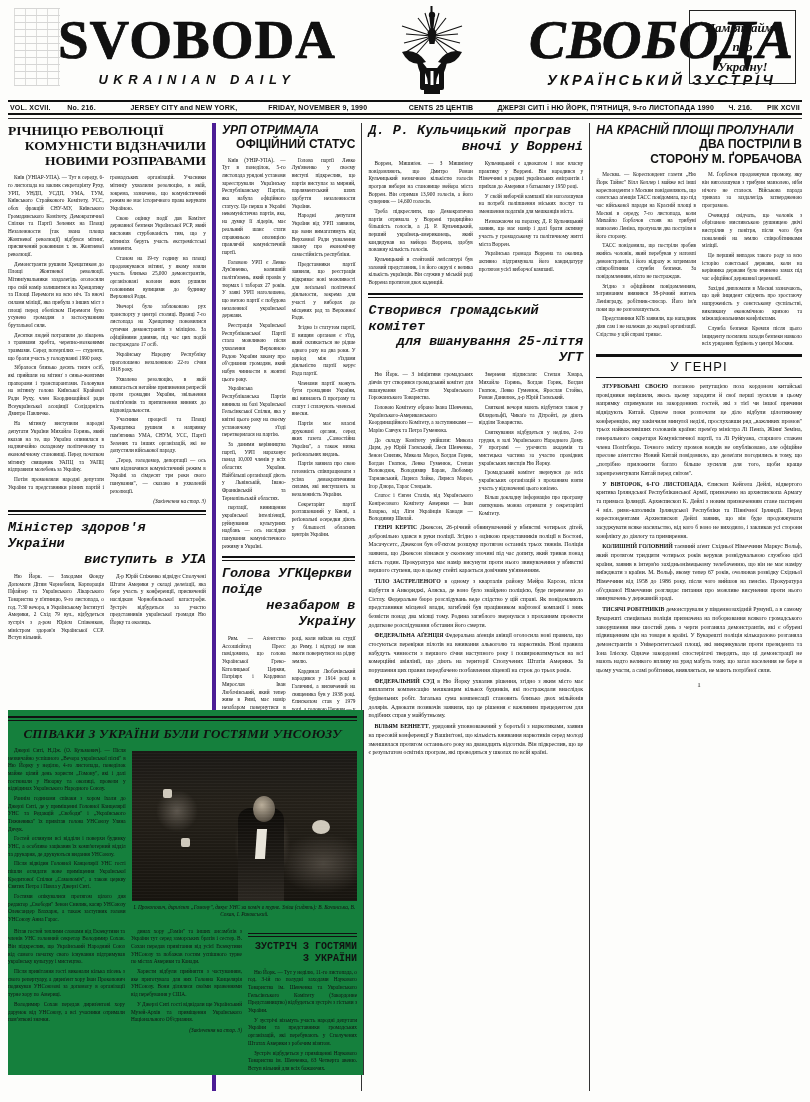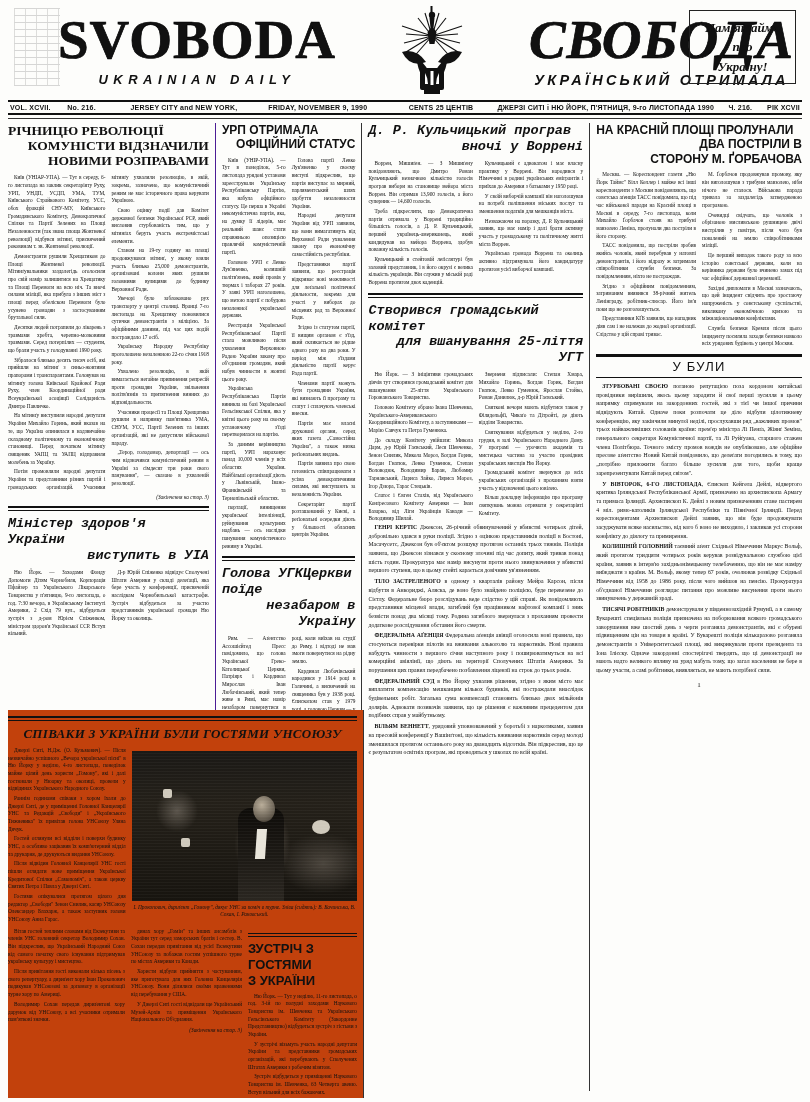--- a/index.html
+++ b/index.html
@@ -69,37 +69,37 @@
   .dl-d{width:140px;text-align:center;}
   .dl-e{width:118px;text-align:center;}
   .dl-f{flex:1;text-align:center;}
   .dl-g{width:40px;text-align:right;}
   .dl-h{width:50px;text-align:right;}
   .ruleline{height:3px;border-bottom:1px solid #333;margin-bottom:3px;}
 
   
   .grid{display:flex;gap:0;margin-top:4px;height:968px;}
   .col{box-sizing:border-box;position:relative;}
-  .c1{width:210px;padding-right:6px;border-right:1px solid #4c1d95;}
+  .c1{width:210px;padding-right:6px;border-right:4px solid #4c1d95;}
   .c2{width:148px;padding:0 6px;border-right:1px solid #333;}
   .c3{width:230px;padding:0 6px;border-right:1px solid #333;}
   .c4{width:214px;padding-left:6px;}
 
   
   .hl-blk{
     font-family:"Liberation Serif", serif;
     font-weight:bold;font-size:13.5px;line-height:1.12;
     text-align:right;margin:0 0 6px 0;
   }
   .hl-blk .l1{display:block;text-align:left;}
   .hl-sans{
     font-family:"Liberation Sans", sans-serif;
     font-weight:bold;font-size:12px;line-height:1.2;text-align:right;margin:0 0 5px 0;
   }
-  .hl-sans .l1{display:block;text-align:left;}
+  .hl-sans .l1{display:block;text-align:left;font-style:italic;}
   .hl-ital{
     font-family:Liberation Mono, monospace;
     font-weight:bold;font-style:italic;font-size:13.5px;line-height:1.18;
     text-align:right;margin:0 0 5px 0;
   }
   .hl-ital .l1{display:block;text-align:left;}
 
   .dbl-rule{border-top:2px solid #111;border-bottom:1px solid #111;height:2px;margin:6px 0 5px 0;}
   .dbl-rule-thin{border-top:1px solid #111;border-bottom:1px solid #111;height:2px;margin:5px 0 4px 0;}
   .sec-head{
@@ -141,22 +141,22 @@
   .fig-head{position:absolute;left:54%;top:30%;width:22px;height:26px;border-radius:50%;
     background:radial-gradient(circle at 40% 35%,#b9ad99,#5e564a 70%,#2a261f);}
   .fig-shirt{position:absolute;left:55%;top:52%;width:10px;height:30px;background:#e8e4da;transform:skewX(-4deg);}
   .spk{position:absolute;width:9px;height:9px;background:#cfc9bc;border-radius:2px;}
   .caption{
     font-family:"Liberation Serif", serif;
     font-style:italic;font-size:5.4px;line-height:1.38;text-align:center;margin:2px 0 5px 0;
   }
   .footnum{text-align:center;font-size:7px;margin-top:6px;}
   .tiny-head{
-    font-family:Liberation Sans, sans-serif;font-weight:bold;font-size:13px;
-    text-align:left;line-height:1.25;margin:4px 0 3px 0;}
+    font-family:Liberation Mono, monospace;font-weight:bold;font-size:10px;
+    text-align:right;line-height:1.25;margin:4px 0 3px 0;}
 </style>
 </head>
 <body>
 
 <div class="page">
 
   <div class="masthead">
     <div class="mh-noise"></div>
 
     <div class="mh-left">
@@ -199,21 +199,21 @@
             <path d="M43 67 q3 5 3 11 l-3 0 z"></path>
             <path d="M57 67 q-3 5 -3 11 l3 0 z"></path>
             <path d="M48.5 65 h3 v14 h-3 z"></path>
           </g>
         </g>
       </svg>
     </div>
 
     <div class="mh-right">
       <div class="mh-title-uk">СВОБОДА</div>
-      <div class="mh-sub-uk">УКРАЇНСЬКИЙ ОТРИМАЛА</div>
+      <div class="mh-sub-uk">УКРАЇНСЬКИЙ ЗУСТРІЧ</div>
     </div>
 
     <div class="mh-box">
       <div>Пам'ятаймо</div>
       <div>про</div>
       <div>Україну!</div>
     </div>
   </div>
 
   <div class="dateline">
@@ -362,33 +362,33 @@
         <p>Згідно з офіційним повідомленням, затриманим виявився 38-річний житель Ленінграду, робітник-слюсар. Його ім'я поки що не розголошується.</p>
         <p>Представники КҐБ заявили, що нападник діяв сам і не належав до жодної організації. Слідство у цій справі триває.</p>
         <p>М. Ґорбачов продовжував промову, яку він виголошував з трибуни мавзолею, ніби нічого не сталося. Військова парада тривала за заздалегідь затвердженою програмою.</p>
         <p>Очевидці свідчать, що чоловік з обрізаною мисливською рушницею двічі вистрілив у повітря, після чого був повалений на землю співробітниками міліції.</p>
         <p>Це перший випадок такого роду за всю історію совєтської держави, коли на керівника держави було вчинено замах під час офіційної державної церемонії.</p>
         <p>Західні дипломати в Москві зазначають, що цей інцидент свідчить про зростаючу напруженість у совєтському суспільстві, викликану економічною кризою та міжнаціональними конфліктами.</p>
         <p>Служба безпеки Кремля після цього інциденту посилила заходи безпеки навколо всіх урядових будівель у центрі Москви.</p>
       </div>
 
       <div class="sec-head-box">
-        <div class="sec-head">У БУЛИ</div>
+        <div class="sec-head">У ГЕНРІ</div>
       </div>
       <div class="body-wide">
         <p><span class="lead">ЗТУРБОВАНІ СВОЄЮ</span><span> поганою репутацією поза кордоном китайські провідники вирішили, якось цьому зарадити й свої перші зусилля в цьому напрямку спрямували на закордонних гостей, які з тієї чи іншої причини відвідують Китай. Одначе поки розпочати це діло відбули цілотижневу конференцію, яку закінчили минулої неділі, прослухавши ряд „важливих промов" трьох найважливіших голованів країни: прем'єр міністра Лі Пенґа, Жіянґ Земіна, генерального секретаря Комуністичної партії, та Лі Руйґуана, старшого стажем члена Політбюра. Точного змісту промов вождів не опубліковано, але офіційне пресове аґентство Новий Китай повідомило, що делеґати погодились в тому, що „потрібно приложити багато більше зусилля для того, щоби краще зарепрезентувати Китай перед світом".</span></p>
         <p><span class="lead">У ВІВТОРОК, 6-ГО ЛИСТОПАДА</span><span>, Єпископ Кейгела Дейлі, відвертого критика Ірляндської Республіканської Армії, призначено на архиєпископа Армагу та примаса Ірляндії. Архиєпископ К. Дейлі з новим призначенням стане пастирем 4 міл. римо-католиків Ірляндської Республіки та Північної Ірляндії. Перед кореспондентами Архиєпископ Дейлі заявив, що він буде продовжувати засуджувати всяке насильство, від кого б воно не виходило, і закликав усі сторони конфлікту до діялогу та примирення.</span></p>
         <p><span class="lead">КОЛИШНІЙ ГОЛОВНИЙ</span><span> таємний аґент Східньої Німеччини Маркус Вольф, який протягом тридцяти чотирьох років керував розвідувальною службою цієї країни, заявив в інтерв'ю західньонімецькому телебаченню, що він не має наміру виїжджати з країни. М. Вольф, якому тепер 67 років, очолював розвідку Східньої Німеччини від 1958 до 1986 року, після чого вийшов на пенсію. Прокуратура об'єднаної Німеччини розглядає питання про можливе висунення проти нього звинувачень у державній зраді.</span></p>
         <p><span class="lead">ТИСЯЧІ РОБІТНИКІВ</span><span> демонстрували у південнозахідній Румунії, а в самому Букарешті спеціяльна поліція призначена на поборювання всякого громадського заворушення вже шостий день з черги розганяла демонстрантів, які є обурені підвищенням цін на товари в країні. У Букарешті поліція кількаразово розганяла демонстрантів з Університетської площі, які викрикували проти президента та Іона Ілієску. Одначе закордонні спостерігачі твердять, що ці демонстрації не мають надто великого впливу на уряд мабуть тому, що загал населення не бере в цьому участи, а самі робітники, виявляється, не мають потрібної сили.</span></p>
       </div>
       <div class="footnum">1</div>
     </div>
   </div>
 
-  <div style="position:absolute;left:8px;top:710px;width:356px;box-sizing:border-box;background:#c2410c;padding-right:6px;border-right:1px solid #333;">
+  <div style="position:absolute;left:8px;top:710px;width:356px;box-sizing:border-box;background:#15803d;padding-right:6px;border-right:1px solid #333;">
     <div class="dbl-rule"></div>
     <div style="font-family:'Liberation Serif',serif;font-weight:bold;font-style:italic;font-size:13px;text-align:center;letter-spacing:.3px;margin-bottom:5px;">СПІВАКИ З УКРАЇНИ БУЛИ ГОСТЯМИ УНСОЮЗУ</div>
 
     <div style="display:flex;gap:6px;">
       <div style="width:118px;" class="body1">
         <p>Джерзі Ситі, Н.Дж. (О. Кузьмович). — Після незвичайно успішного „Вечора української пісні" в Ню Йорку у неділю, 4-го листопада, понеділок майже цілий день хористи „Гомону", які і далі гостювали у Нюарку та околиці, провели у відвідинах Українського Народного Союзу.</p>
         <p>Раннім годинами співаки з хором їхали до Джерзі Ситі, де у приміщенні Головної Канцелярії УНС та Редакцій „Свободи" і „Українського Тижневика" їх привітав голова УНСоюзу Уляна Дячук.</p>
         <p>Гостей оглянули всі відділи і поверхи будинку УНС, а особливо зацікавив їх комп'ютерний відділ та друкарня, де друкуються видання УНСоюзу.</p>
         <p>Після відвідин Головної Канцелярії УНС гості пішли оглядати нове приміщення Української Кредитової Спілки „Самопоміч", а також церкву Святих Петра і Павла у Джерзі Ситі.</p>
         <p>Гостями опікувалися протягом цілого дня редактор „Свободи" Зенон Снилик, касир УНСоюзу Олександер Блахарж, а також заступник голови УНСоюзу Анна Гарас.</p>

